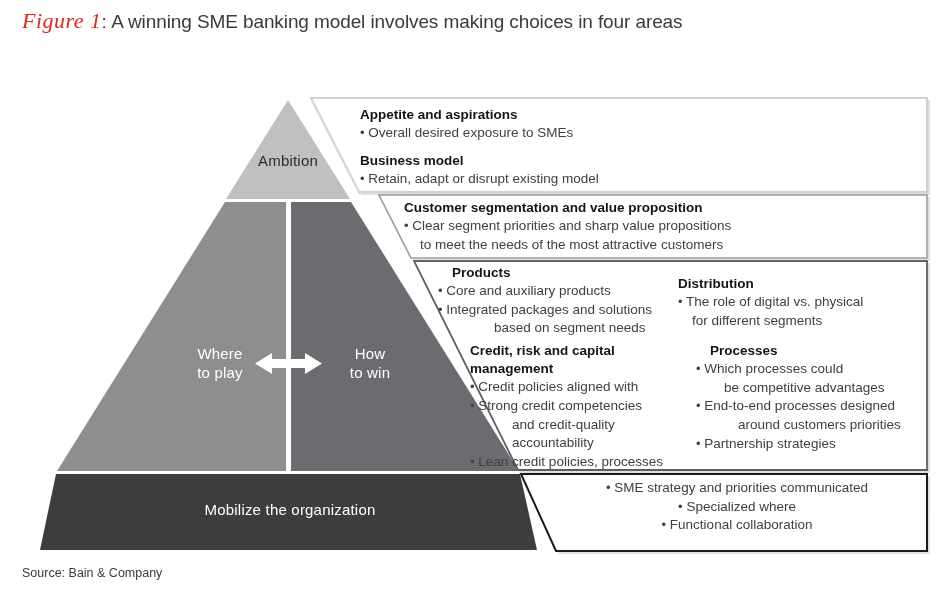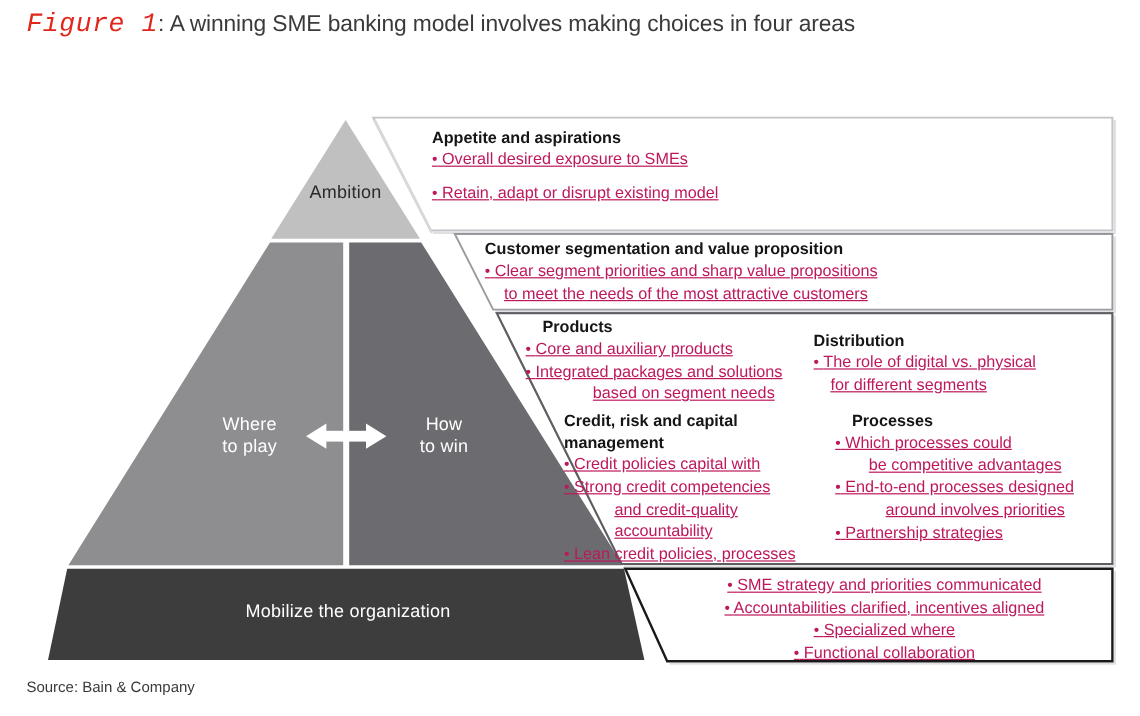--- a/index.html
+++ b/index.html
@@ -19,21 +19,21 @@
   
   #figure-title {
     position: absolute;
     left: 22px;
     top: 8px;
     width: 910px;
     height: 34px;
     white-space: nowrap;
   }
   #figure-title .fig-label {
-    font-family: Liberation Mono, monospace;
+    font-family: Liberation Serif, serif;
     font-style: italic;
     font-size: 22px;
     color: #e1261c;
     letter-spacing: 0.5px;
   }
   #figure-title .fig-colon {
     font-family: "Liberation Sans", sans-serif;
     font-size: 19px;
     color: #3a3a3a;
   }
@@ -62,21 +62,21 @@
     letter-spacing: 0.2px;
   }
   #label-ambition {
     left: 228px;
     top: 152px;
     width: 120px;
     color: #2b2b2b;
     font-size: 15px;
   }
   #label-where-to-play {
-    left: 148px;
+    left: 160px;
     top: 345px;
     width: 120px;
   }
   #label-how-to-win {
     left: 310px;
     top: 345px;
     width: 120px;
   }
   #label-mobilize {
     left: 140px;
@@ -92,22 +92,21 @@
   }
   .callout .head {
     font-weight: bold;
     font-size: 13.5px;
     line-height: 1.35;
     color: #151515;
   }
   .callout .bullet {
     font-size: 13.5px;
     line-height: 1.38;
-    color: #be185d;
-    text-decoration: underline;
+    color: #404040;
   }
   .callout .bullet .dot {
     font-size: 13px;
   }
 
   
   #callout-ambition { left: 360px; top: 106px; width: 560px; }
   #callout-ambition .grp2 { margin-top: 9px; }
 
   
@@ -208,20 +207,21 @@
 </div>
 
 <div class="pyr-label" id="label-mobilize">Mobilize the organization</div>
 
 <div class="callout" id="callout-ambition">
   <div class="grp1">
     <div class="head">Appetite and aspirations</div>
     <div class="bullet hang i0"><span class="dot">•</span> <span>Overall desired exposure to SMEs</span></div>
   </div>
   <div class="grp2">
+    <div class="head">Business model</div>
     <div class="bullet hang i0"><span class="dot">•</span> <span>Retain, adapt or disrupt existing model</span></div>
   </div>
 </div>
 
 <div class="callout" id="callout-where-to-play">
   <div class="head">Customer segmentation and value proposition</div>
   <div class="bullet hang i0"><span class="dot">•</span> <span>Clear segment priorities and sharp value propositions</span></div>
   <div class="bullet bl-indent">to meet the needs of the most attractive customers</div>
 </div>
 
@@ -232,48 +232,47 @@
     <div class="blk-products">
       <div class="head i1">Products</div>
       <div class="bullet hang i2"><span class="dot">•</span> <span>Core and auxiliary products</span></div>
       <div class="bullet hang i4"><span class="dot">•</span> <span>Integrated packages and solutions</span></div>
       <div class="bullet i4">based on segment needs</div>
     </div>
 
     <div class="blk-credit">
       <div class="head">Credit, risk and capital</div>
       <div class="head">management</div>
-      <div class="bullet hang i1"><span class="dot">•</span> <span>Credit policies capital with</span></div>
+      <div class="bullet hang i1"><span class="dot">•</span> <span>Credit policies aligned with</span></div>
       <div class="bullet hang i3"><span class="dot">•</span> <span>Strong credit competencies</span></div>
       <div class="bullet i3">and credit-quality accountability</div>
       <div class="bullet hang i4"><span class="dot">•</span> <span>Lean credit policies, processes</span></div>
     </div>
 
   </div>
 
   <div class="col-right">
 
     <div class="blk-distribution">
       <div class="head">Distribution</div>
       <div class="bullet hang i0"><span class="dot">•</span> <span>The role of digital vs. physical</span></div>
       <div class="bullet i1">for different segments</div>
     </div>
 
     <div class="blk-processes">
       <div class="head i1">Processes</div>
       <div class="bullet hang i2"><span class="dot">•</span> <span>Which processes could</span></div>
       <div class="bullet i2">be competitive advantages</div>
       <div class="bullet hang i3"><span class="dot">•</span> <span>End-to-end processes designed</span></div>
-      <div class="bullet i3">around involves priorities</div>
+      <div class="bullet i3">around customers priorities</div>
       <div class="bullet hang i4"><span class="dot">•</span> <span>Partnership strategies</span></div>
     </div>
 
   </div>
 </div>
 
 <div class="callout" id="callout-mobilize">
   <div class="bullet hang i0"><span class="dot">•</span> <span>SME strategy and priorities communicated</span></div>
-  <div class="bullet hang i1"><span class="dot">•</span> <span>Accountabilities clarified, incentives aligned</span></div>
   <div class="bullet hang i3"><span class="dot">•</span> <span>Specialized where</span></div>
   <div class="bullet hang i4"><span class="dot">•</span> <span>Functional collaboration</span></div>
 </div>
 
 <div id="source-note">Source: Bain &amp; Company</div>
 
 </body></html>

